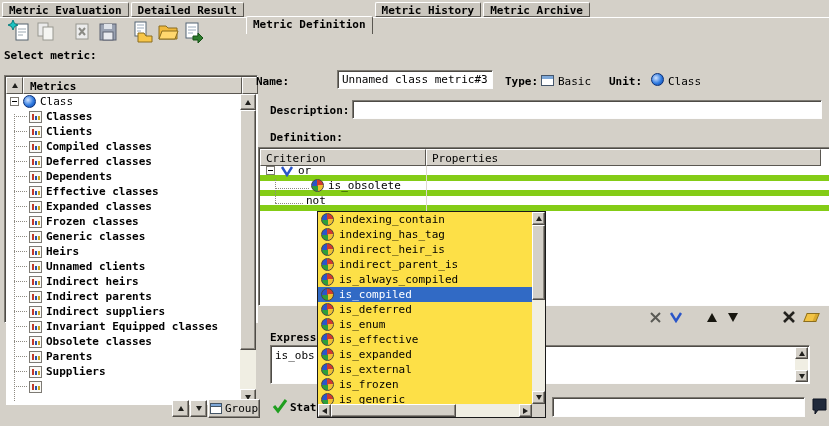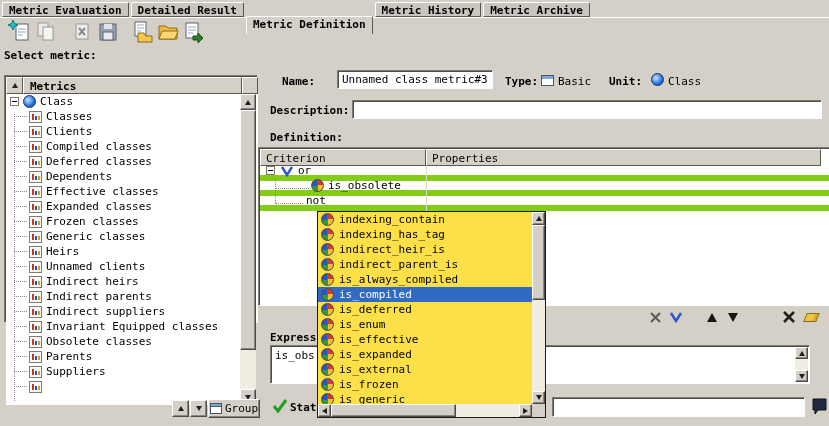--- a/index.html
+++ b/index.html
@@ -27,21 +27,21 @@
          background:#cac6be; border:1px solid; border-color:#ffffff #5a5751 #5a5751 #ffffff;
          border-radius:2px 2px 0 0; }
   .tab.active { height:18px; margin-top:16px; background:var(--window-bg,#d4d0c8); z-index:3; border-bottom:none; }
   .tabline { position:absolute; left:0; top:17px; width:829px; height:1px; background:#ffffff; z-index:1; }
 
   .tbtn { position:absolute; top:20px; width:24px; height:24px; }
 
   
   .trow { display:flex; align-items:center; height:15px; white-space:nowrap; }
   .trow.root { padding-left:4px; }
-  .trow.child { padding-left:8px; }
+  .trow.child { padding-left:8px;font-weight:bold; }
   .tlabel { margin-left:4px; }
   .elbow { width:13px; height:1px; border-top:1px dotted #8e8a82; flex:none; margin-right:2px; }
   .vguide { position:absolute; width:1px; border-left:1px dotted #8e8a82; }
   .xp { width:9px; height:9px; background:#fff; border:1px solid #7d7a73; display:flex;
         align-items:center; justify-content:center; flex:none; }
   .minus { width:5px; height:1px; background:#000; }
 
   
   .sphere { width:13px; height:13px; border-radius:50%; flex:none; display:inline-block;
             background:radial-gradient(circle at 4px 4px,#cfe2ff,#2f7ae0 55%,#0b3fa0);
@@ -291,21 +291,21 @@
     </div>
   <div class="abs btn3d" style="left:208px; top:399px; width:52px; height:19px; display:flex; align-items:center; justify-content:center; gap:3px">
     <svg width="12" height="11">
       <rect x="0.5" y="0.5" width="11" height="10" fill="#fff" stroke="#456"></rect>
       <rect x="0.5" y="0.5" width="11" height="3" fill="#7da7d8" stroke="#456"></rect>
     </svg>
     <span>Group</span>
   </div>
 
   
-  <div class="abs lbl" style="left:282px; top:75px">Name:</div>
+  <div class="abs lbl" style="left:256px; top:75px">Name:</div>
   <div class="abs sunken" style="left:337px; top:70px; width:156px; height:19px">
     <span class="abs val" style="left:4px; top:2px">Unnamed class metric#3</span>
   </div>
 
   <div class="abs lbl" style="left:505px; top:75px">Type:</div>
   <span class="abs winicon" style="left:541px; top:75px"></span>
   <div class="abs val" style="left:558px; top:75px">Basic</div>
 
   <div class="abs lbl" style="left:609px; top:75px">Unit:</div>
   <span class="abs sphere" style="left:651px; top:73px"></span>

